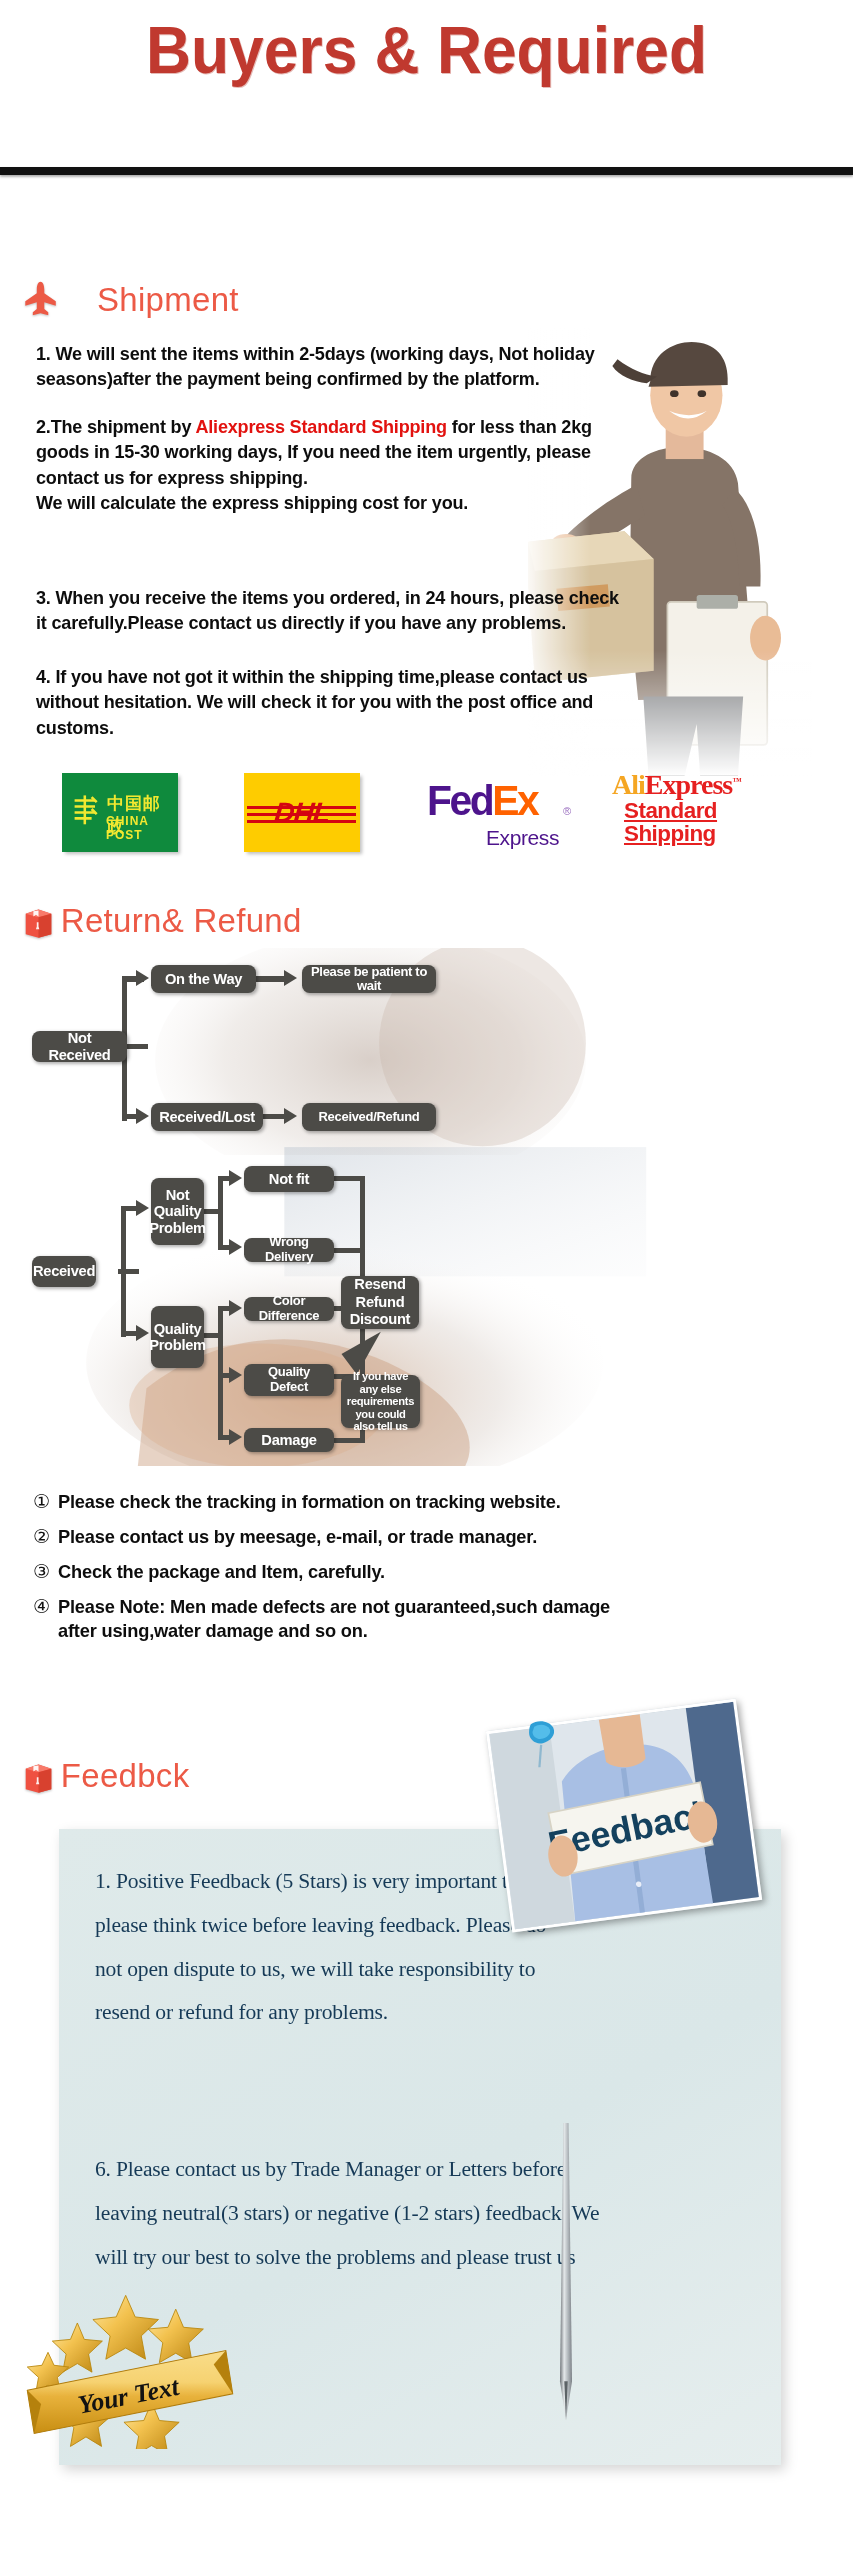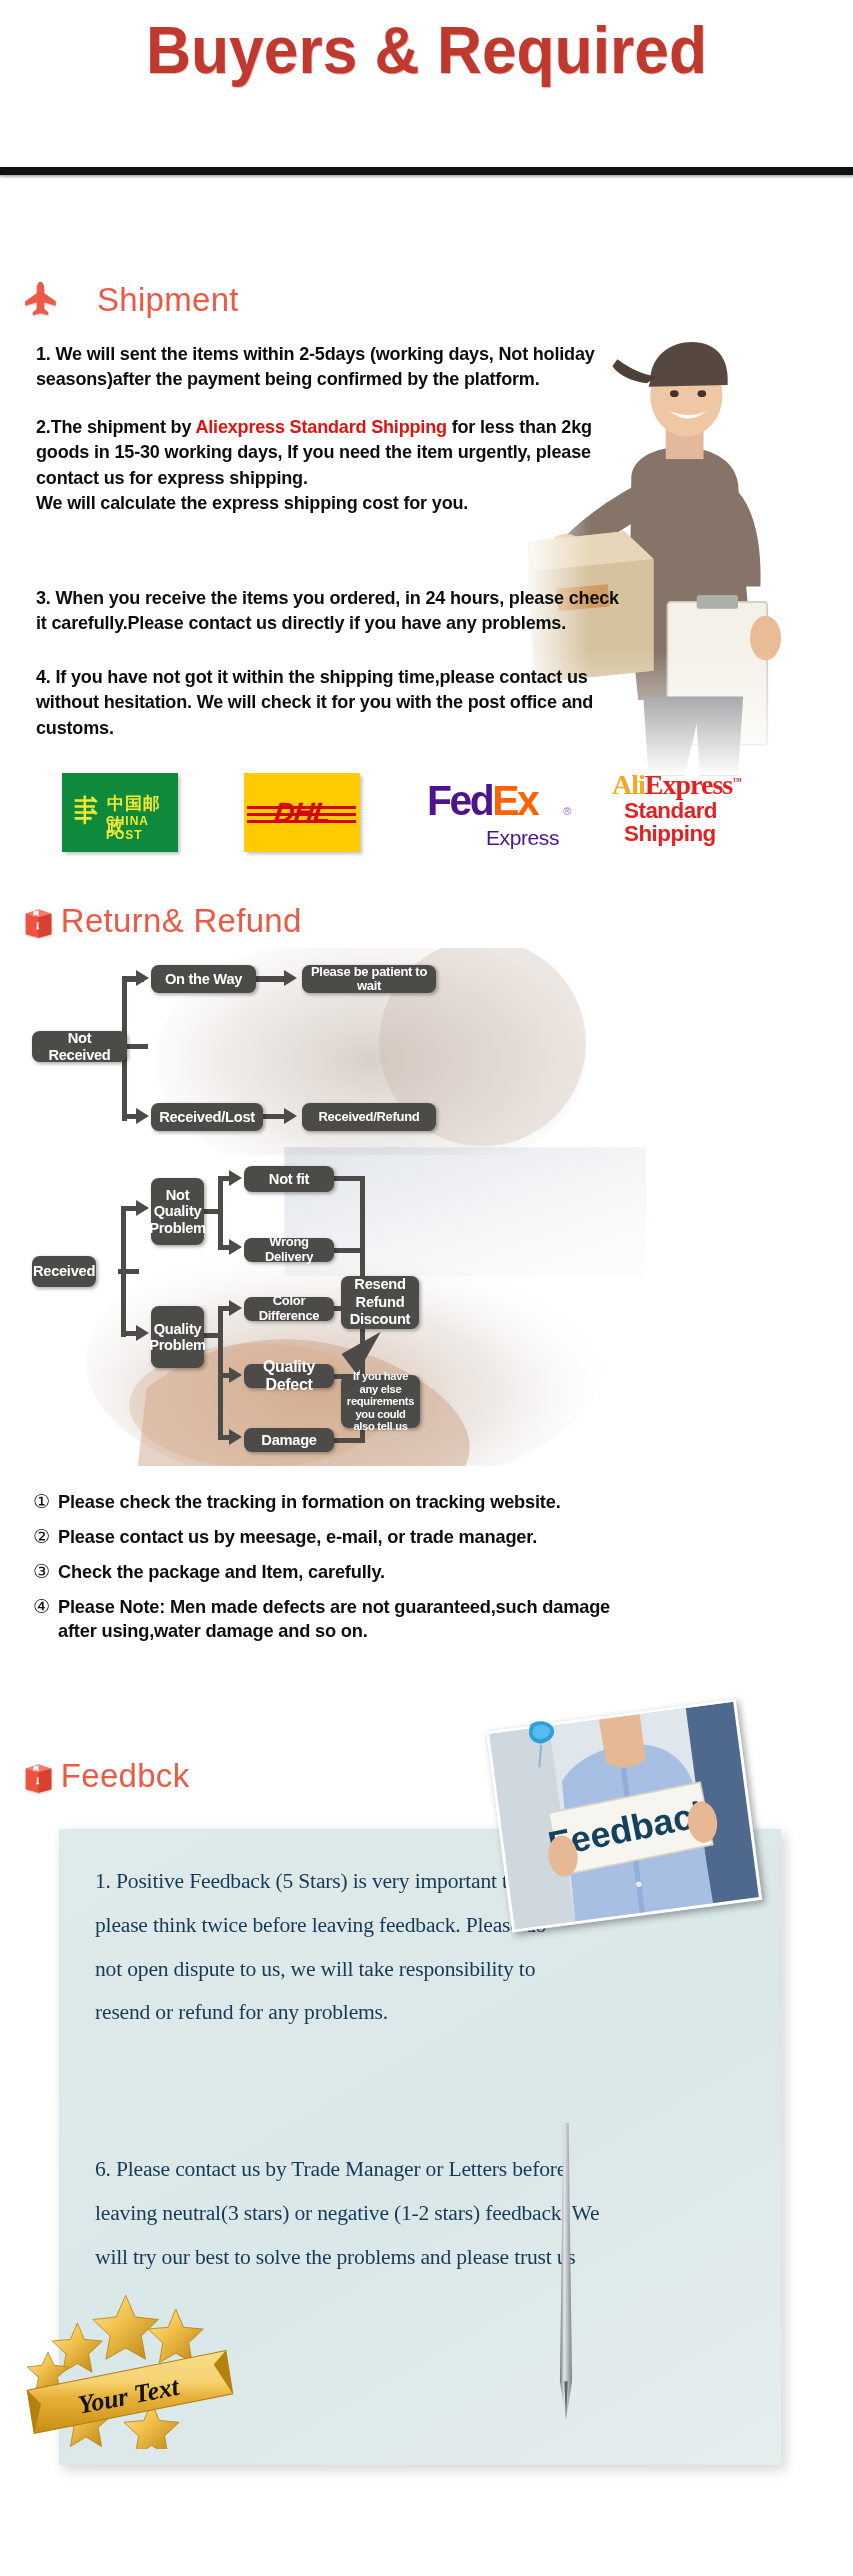--- a/index.html
+++ b/index.html
@@ -74,21 +74,21 @@
   .fx-sub{position:absolute;left:59px;top:50px;font-size:21px;color:#4d148c;
      font-family:"Liberation Sans",sans-serif;letter-spacing:-0.4px;}
 
   .ali{left:612px;top:3.4px;width:172px;height:91px;}
   .ali-top{position:absolute;left:0;top:0;font-size:28px;font-weight:bold;
      letter-spacing:-1px;font-family:Liberation Serif, serif;}
   .ali-ali{color:#f5a623;}
   .ali-exp{color:#e62020;}
   .ali-tm{font-size:9.5px;vertical-align:super;color:#e62020;}
   .ali-l2{position:absolute;left:12px;top:31px;font-size:22.4px;font-weight:bold;
-     color:#e62020;letter-spacing:-0.5px;line-height:1.02;}
+     color:#e62020;letter-spacing:-0.5px;line-height:1.02;text-decoration:underline;}
 
   
   #flow1{position:absolute;left:0;top:948px;width:853px;height:207px;z-index:3;}
   #flow2{position:absolute;left:0;top:1147px;width:853px;height:319px;z-index:3;}
   .fbg{position:absolute;inset:0;z-index:0;}
   .fnode{
     position:absolute;background:#4c4b47;color:#fff;border-radius:7.8px;
     font-weight:bold;font-size:14.7px;line-height:1.12;
     display:flex;align-items:center;justify-content:center;text-align:center;
     box-shadow:1.7px 1.7px 3.4px rgba(0,0,0,.3);
@@ -322,21 +322,21 @@
     <ellipse cx="300" cy="300" rx="150" ry="72" fill="#d9ab89" opacity=".35"></ellipse>
   </svg>
 
   <div class="fnode" style="left:32px;top:109px;width:64px;height:31px;">Received</div>
   <div class="fnode" style="left:151px;top:31px;width:53px;height:67px;">Not Quality Problem</div>
   <div class="fnode" style="left:151px;top:159px;width:53px;height:62px;">Quality Problem</div>
 
   <div class="fnode" style="left:244px;top:19px;width:90px;height:26px;">Not fit</div>
   <div class="fnode" style="left:244px;top:91px;width:90px;height:24px;font-size:13px;">Wrong Delivery</div>
   <div class="fnode" style="left:244px;top:150px;width:90px;height:24px;font-size:13px;">Color Difference</div>
-  <div class="fnode" style="left:244px;top:217px;width:90px;height:24px;font-size:16px;">Quality Defect</div>
+  <div class="fnode" style="left:244px;top:217px;width:90px;height:32px;font-size:13px;">Quality Defect</div>
   <div class="fnode" style="left:244px;top:281px;width:90px;height:24px;">Damage</div>
 
   <div class="fnode" style="left:341px;top:129px;width:78px;height:53px;flex-direction:column;line-height:1.2;">
     <span>Resend Refund Discount</span>
   </div>
 
   <div class="fnode" style="left:341px;top:228px;width:79px;height:53px;font-size:11.2px;padding:0 5.2px;">If you have any else requirements you could also tell us</div>
   <svg style="position:absolute;left:336px;top:183px;width:52px;height:53px;z-index:1;" viewBox="0 0 60 62">
     <path d="M52 2 L24 52 L6 28 Z" fill="#4c4b47"></path>
   </svg>

